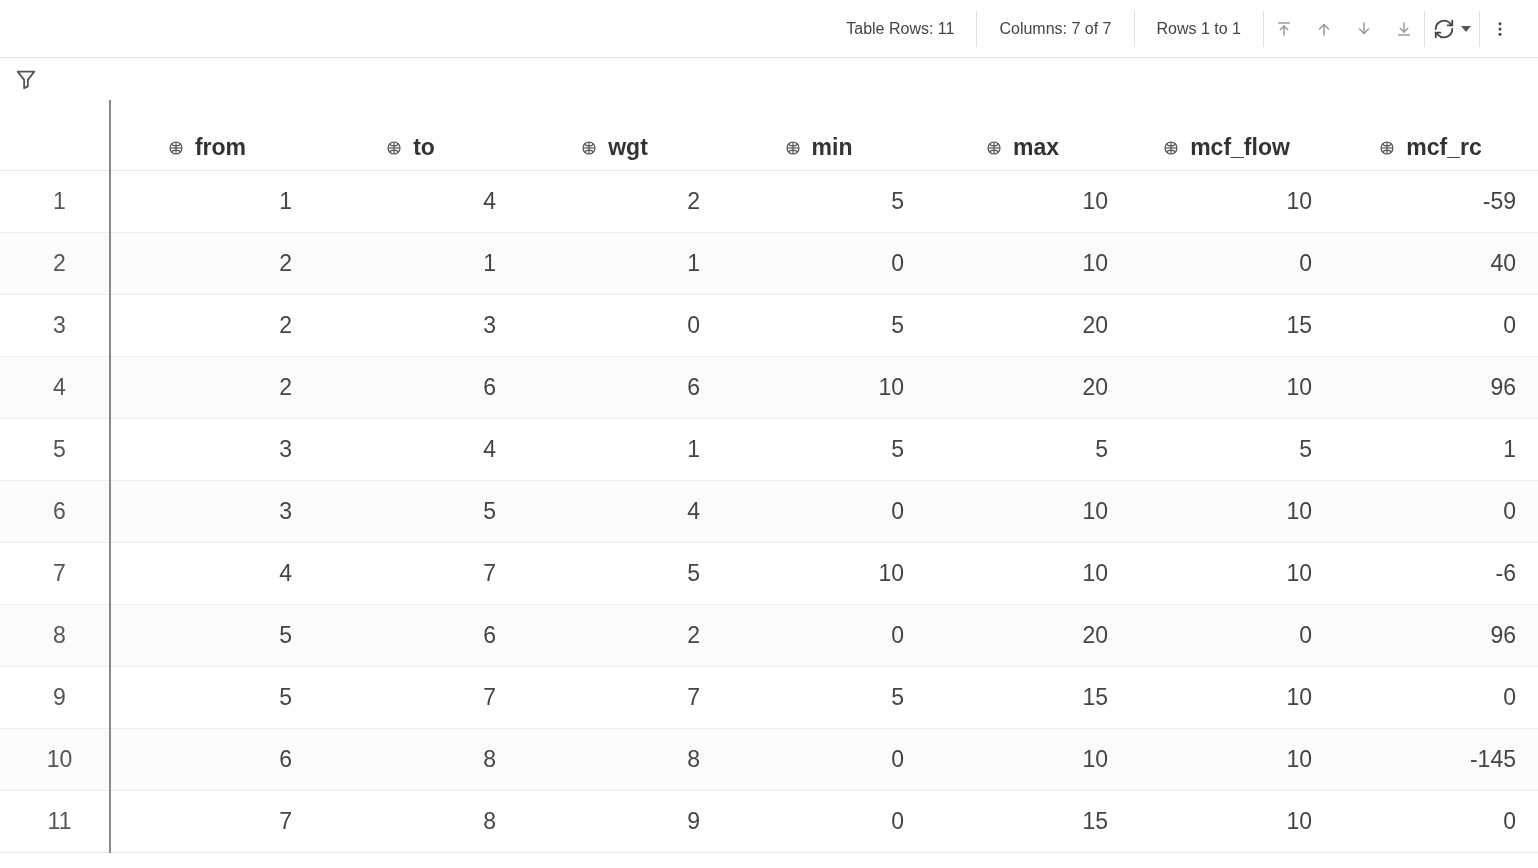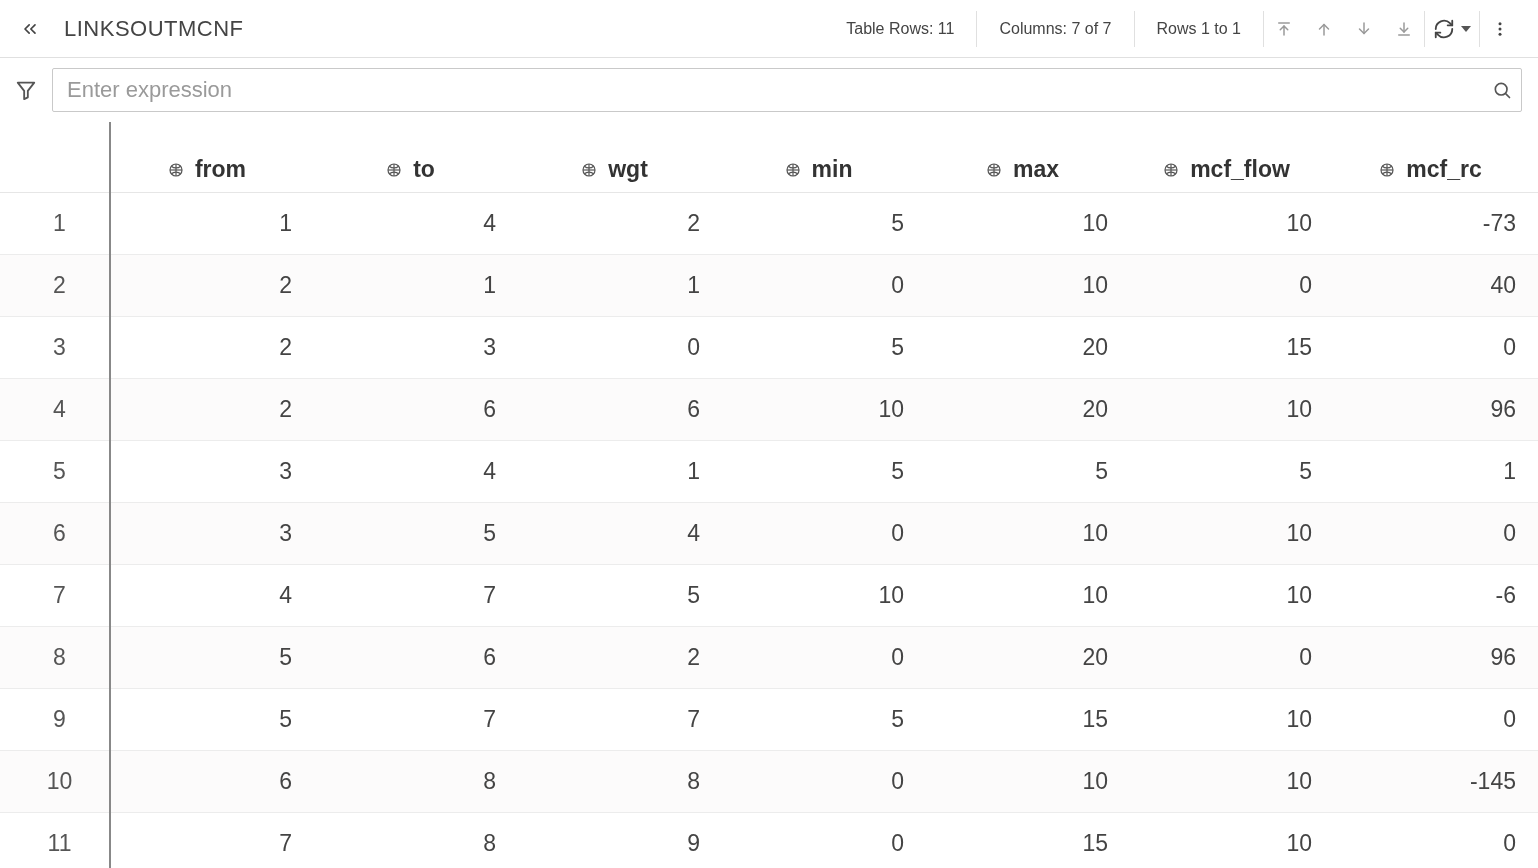--- a/index.html
+++ b/index.html
@@ -100,29 +100,20 @@
   table.data tbody tr:nth-child(even) td.rownum { background: #fcfbfb; }
   .col-head-inner {
     display:inline-flex; align-items:center; gap:10px; justify-content:center;margin-top:27px;
   }
   svg { display:block; }
 </style>
 </head>
 <body>
 
 <div class="toolbar">
-  <div class="tb-left">
-    <div class="tb-btn active" title="collapse">
-      <svg width="20" height="20" viewBox="0 0 24 24" fill="none" stroke="currentColor" stroke-width="2" stroke-linecap="round" stroke-linejoin="round">
-          <polyline points="11 17 6 12 11 7"></polyline>
-          <polyline points="18 17 13 12 18 7"></polyline>
-        </svg>
-    </div>
-    <div class="tb-title">LINKSOUTMCNF</div>
-  </div>
   <div class="tb-spacer"></div>
   <div class="tb-info">Table Rows: 11</div>
   <div class="vsep"></div>
   <div class="tb-info">Columns: 7 of 7</div>
   <div class="vsep"></div>
   <div class="tb-info">Rows 1 to 1</div>
   <div class="vsep"></div>
   <div class="tb-btn">
     <svg width="18" height="18" viewBox="0 0 24 24" fill="none" stroke="currentColor" stroke-width="2" stroke-linecap="round" stroke-linejoin="round">
         <line x1="5" y1="4" x2="19" y2="4"></line>
@@ -168,29 +159,20 @@
       </svg>
   </div>
 </div>
 
 <div class="filter-row">
   <div class="filter-icon">
     <svg width="22" height="22" viewBox="0 0 24 24" fill="none" stroke="currentColor" stroke-width="2" stroke-linejoin="round" stroke-linecap="round">
         <polygon points="3 4 21 4 14 13 14 20 10 22 10 13 3 4"></polygon>
       </svg>
   </div>
-  <div class="expr-input-wrap">
-    <input class="expr-input" type="text" placeholder="Enter expression" style="">
-    <span class="search-in-input">
-      <svg width="20" height="20" viewBox="0 0 24 24" fill="none" stroke="currentColor" stroke-width="2" stroke-linecap="round" stroke-linejoin="round">
-          <circle cx="11" cy="11" r="7"></circle>
-          <line x1="21" y1="21" x2="16.65" y2="16.65"></line>
-        </svg>
-    </span>
-  </div>
 </div>
 
 <table class="data">
   <colgroup>
     <col class="rownum-col">
     <col>
       <col>
       <col>
       <col>
       <col>
@@ -276,21 +258,21 @@
   <tbody id="table-body">
 
   <tr>
         <td class="rownum">1</td>
         <td class="cell">1</td>
         <td class="cell">4</td>
         <td class="cell">2</td>
         <td class="cell">5</td>
         <td class="cell">10</td>
         <td class="cell">10</td>
-        <td class="cell">-73</td>
+        <td class="cell">-59</td>
       </tr>
       <tr>
         <td class="rownum">2</td>
         <td class="cell">2</td>
         <td class="cell">1</td>
         <td class="cell">1</td>
         <td class="cell">0</td>
         <td class="cell">10</td>
         <td class="cell">0</td>
         <td class="cell">40</td>

